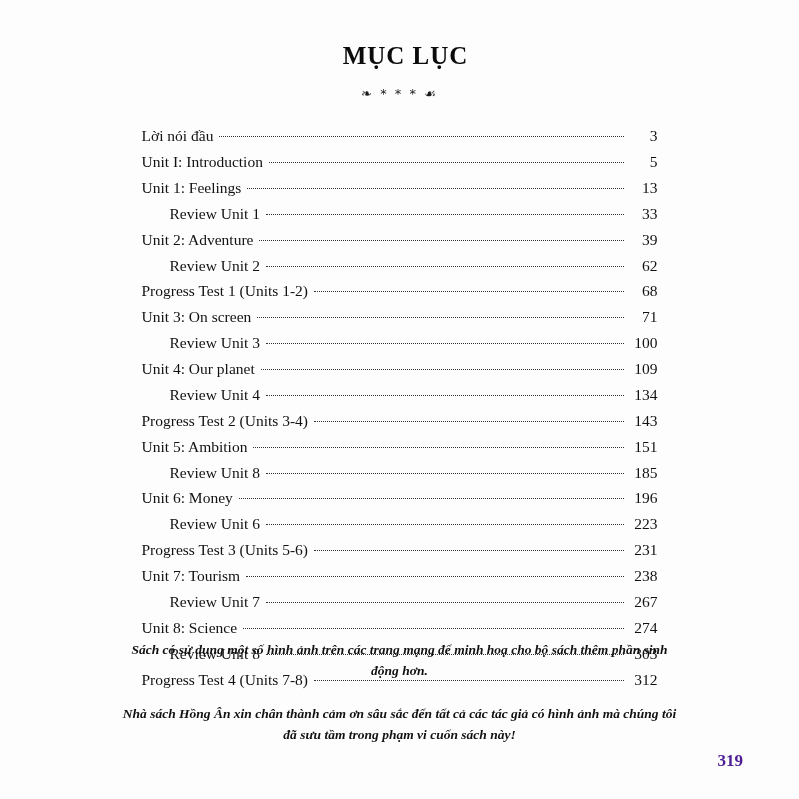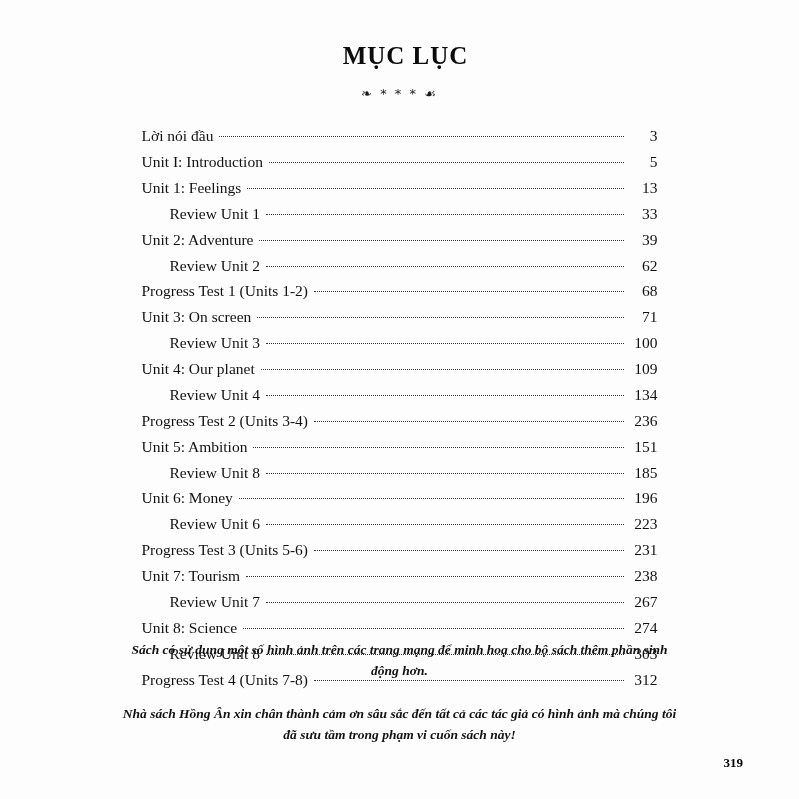--- a/index.html
+++ b/index.html
@@ -85,22 +85,22 @@
     margin: 0 auto;
   }
   .note.second {
     margin-top: 22px;
   }
   .folio {
     position: absolute;
     right: 56px;
     bottom: 28px;
     font-weight: bold;
-    font-size: 13px;
-    color: #000000;
+    font-size: 17px;
+    color: #4c1d95;
     font-family: "Liberation Serif", serif;
     margin-left: 32px;
   }
   .ghost {
     position: absolute;
     color: rgba(0,0,0,0.055);
     font-size: 15px;
     letter-spacing: 1px;
     pointer-events: none;
     user-select: none;
@@ -173,21 +173,21 @@
         <span class="page-num">109</span>
       </div>
       <div class="toc-row sub">
         <span class="label">Review Unit 4</span>
         <span class="dots"></span>
         <span class="page-num">134</span>
       </div>
       <div class="toc-row">
         <span class="label">Progress Test 2 (Units 3-4)</span>
         <span class="dots"></span>
-        <span class="page-num">236</span>
+        <span class="page-num">143</span>
       </div>
       <div class="toc-row">
         <span class="label">Unit 5: Ambition</span>
         <span class="dots"></span>
         <span class="page-num">151</span>
       </div>
       <div class="toc-row sub">
         <span class="label">Review Unit 8</span>
         <span class="dots"></span>
         <span class="page-num">185</span>

